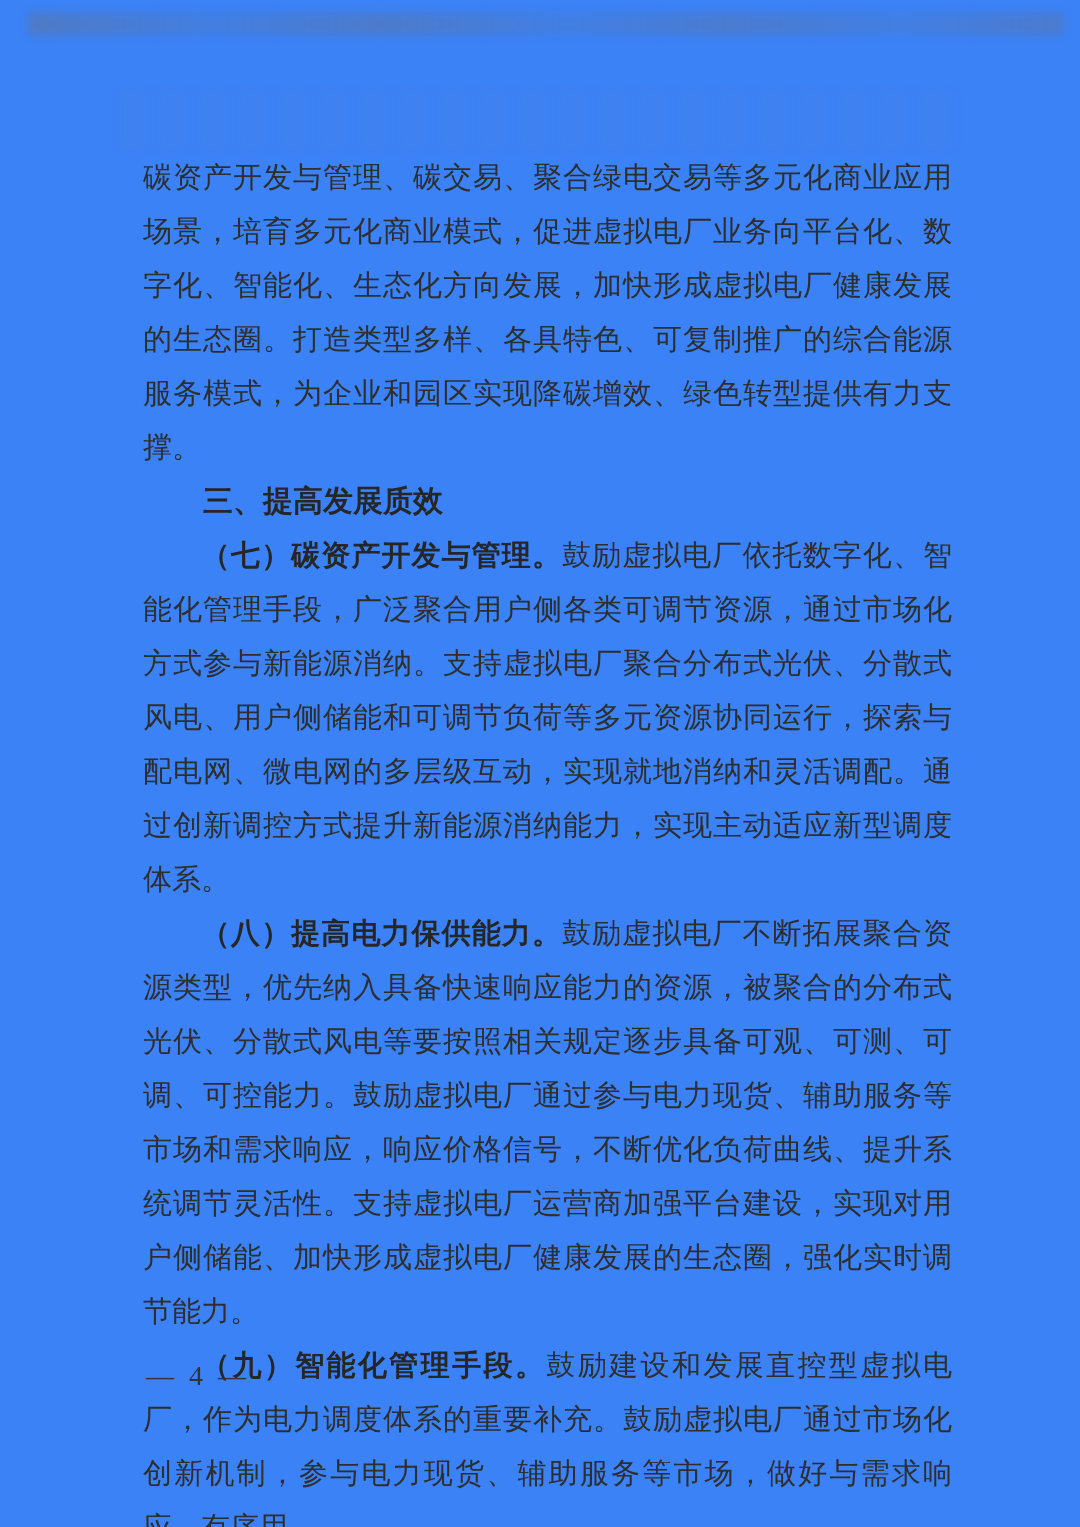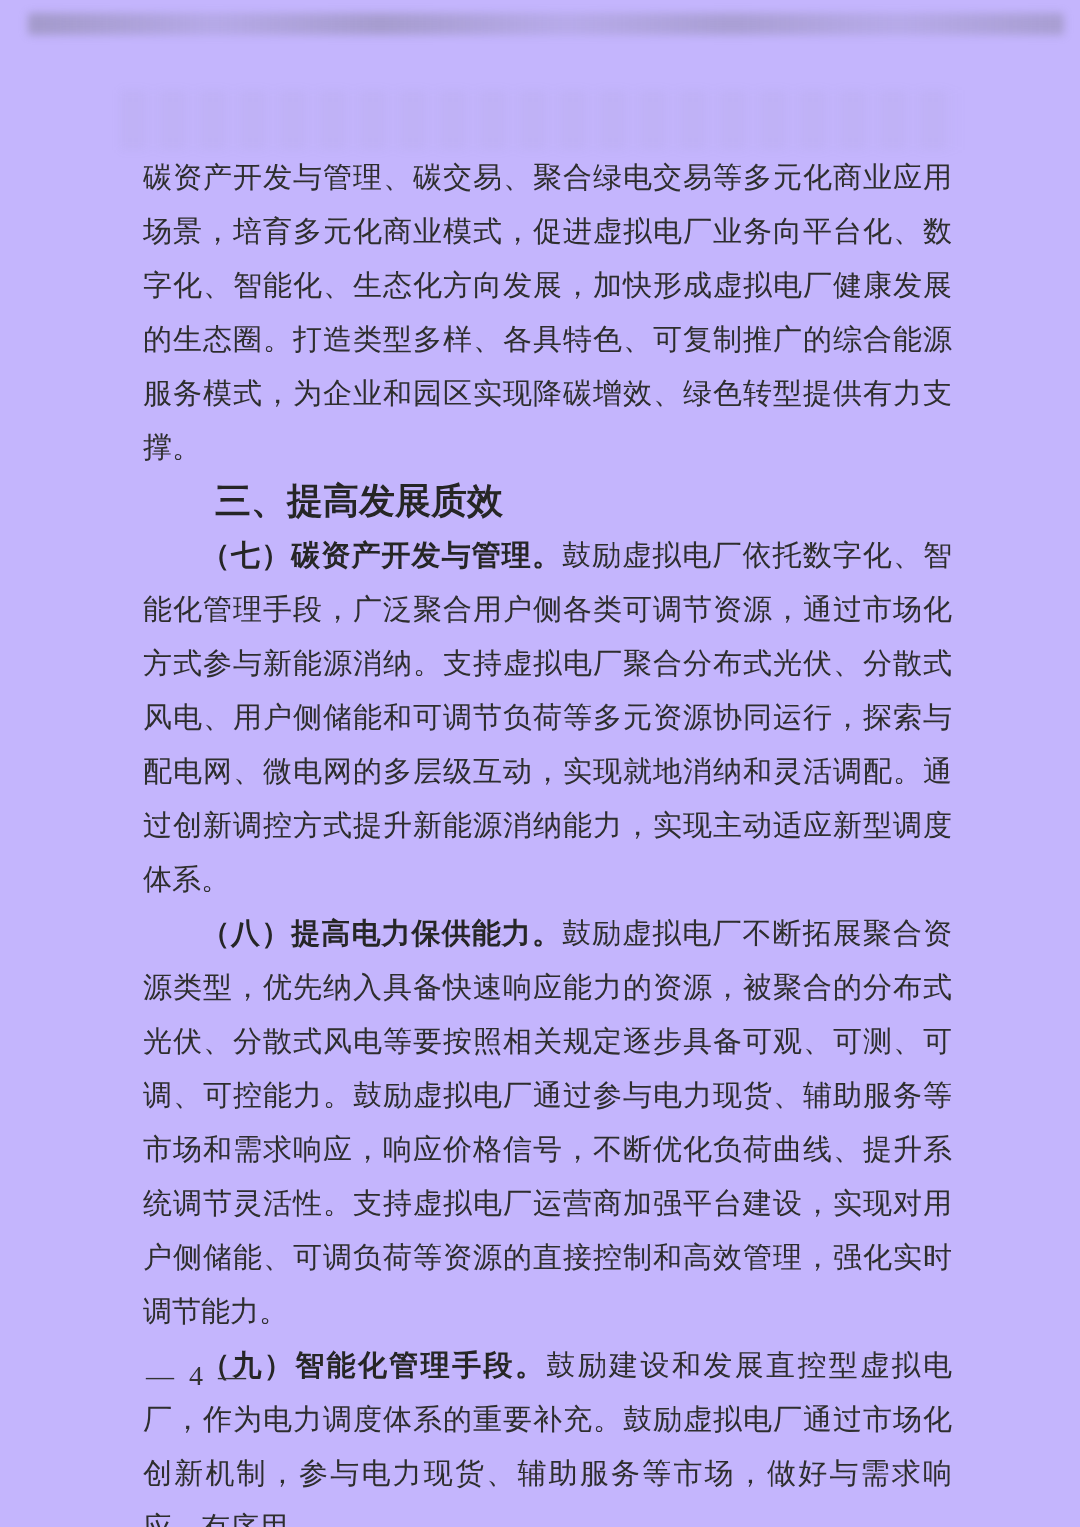--- a/index.html
+++ b/index.html
@@ -4,21 +4,21 @@
 <style>
   html, body {
     margin: 0;
     padding: 0;
     background: #ffffff;
   }
   .page {
     position: relative;
     width: 1080px;
     height: 1527px;
-    background: #c4b5fd;
+    background: #3b82f6;
     overflow: hidden;
     font-family: "Liberation Serif", "DejaVu Serif", serif;
     color: #2e2e2e;
   }
   
   .bleed-band {
     position: absolute;
     top: 13px;
     left: 28px;
     right: 16px;
@@ -62,21 +62,21 @@
     text-indent: 0;
   }
   .heading,
   .lead {
     font-weight: 700;
     font-family: "Liberation Sans", "DejaVu Sans", sans-serif;
     color: #262626;
   }
   .heading {
     margin: 0;
-    font-size: 36px;
+    font-size: 30px;
     line-height: 54px;
     text-indent: 2em;
   }
   .page-number {
     position: absolute;
     left: 146px;
     top: 1360px;
     font-size: 28px;
     letter-spacing: 4px;
     color: #333333;
@@ -92,21 +92,21 @@
   <div class="bleed-ghost"></div>
 
   <main class="content">
 
     <p class="para no-indent">碳资产开发与管理、碳交易、聚合绿电交易等多元化商业应用场景，培育多元化商业模式，促进虚拟电厂业务向平台化、数字化、智能化、生态化方向发展，加快形成虚拟电厂健康发展的生态圈。打造类型多样、各具特色、可复制推广的综合能源服务模式，为企业和园区实现降碳增效、绿色转型提供有力支撑。</p>
 
     <h2 class="heading">三、提高发展质效</h2>
 
     <p class="para"><span class="lead">（七）碳资产开发与管理。</span><span>鼓励虚拟电厂依托数字化、智能化管理手段，广泛聚合用户侧各类可调节资源，通过市场化方式参与新能源消纳。支持虚拟电厂聚合分布式光伏、分散式风电、用户侧储能和可调节负荷等多元资源协同运行，探索与配电网、微电网的多层级互动，实现就地消纳和灵活调配。通过创新调控方式提升新能源消纳能力，实现主动适应新型调度体系。</span></p>
 
-    <p class="para"><span class="lead">（八）提高电力保供能力。</span><span>鼓励虚拟电厂不断拓展聚合资源类型，优先纳入具备快速响应能力的资源，被聚合的分布式光伏、分散式风电等要按照相关规定逐步具备可观、可测、可调、可控能力。鼓励虚拟电厂通过参与电力现货、辅助服务等市场和需求响应，响应价格信号，不断优化负荷曲线、提升系统调节灵活性。支持虚拟电厂运营商加强平台建设，实现对用户侧储能、可调负荷等资源的直接控制和高效管理，强化实时调节能力。</span></p>
+    <p class="para"><span class="lead">（八）提高电力保供能力。</span><span>鼓励虚拟电厂不断拓展聚合资源类型，优先纳入具备快速响应能力的资源，被聚合的分布式光伏、分散式风电等要按照相关规定逐步具备可观、可测、可调、可控能力。鼓励虚拟电厂通过参与电力现货、辅助服务等市场和需求响应，响应价格信号，不断优化负荷曲线、提升系统调节灵活性。支持虚拟电厂运营商加强平台建设，实现对用户侧储能、加快形成虚拟电厂健康发展的生态圈，强化实时调节能力。</span></p>
 
     <p class="para"><span class="lead">（九）智能化管理手段。</span><span>鼓励建设和发展直控型虚拟电厂，作为电力调度体系的重要补充。鼓励虚拟电厂通过市场化创新机制，参与电力现货、辅助服务等市场，做好与需求响应、有序用</span></p>
 
   </main>
 
   <div class="page-number">— 4 —</div>
 
 </div>
 
 </body></html>

